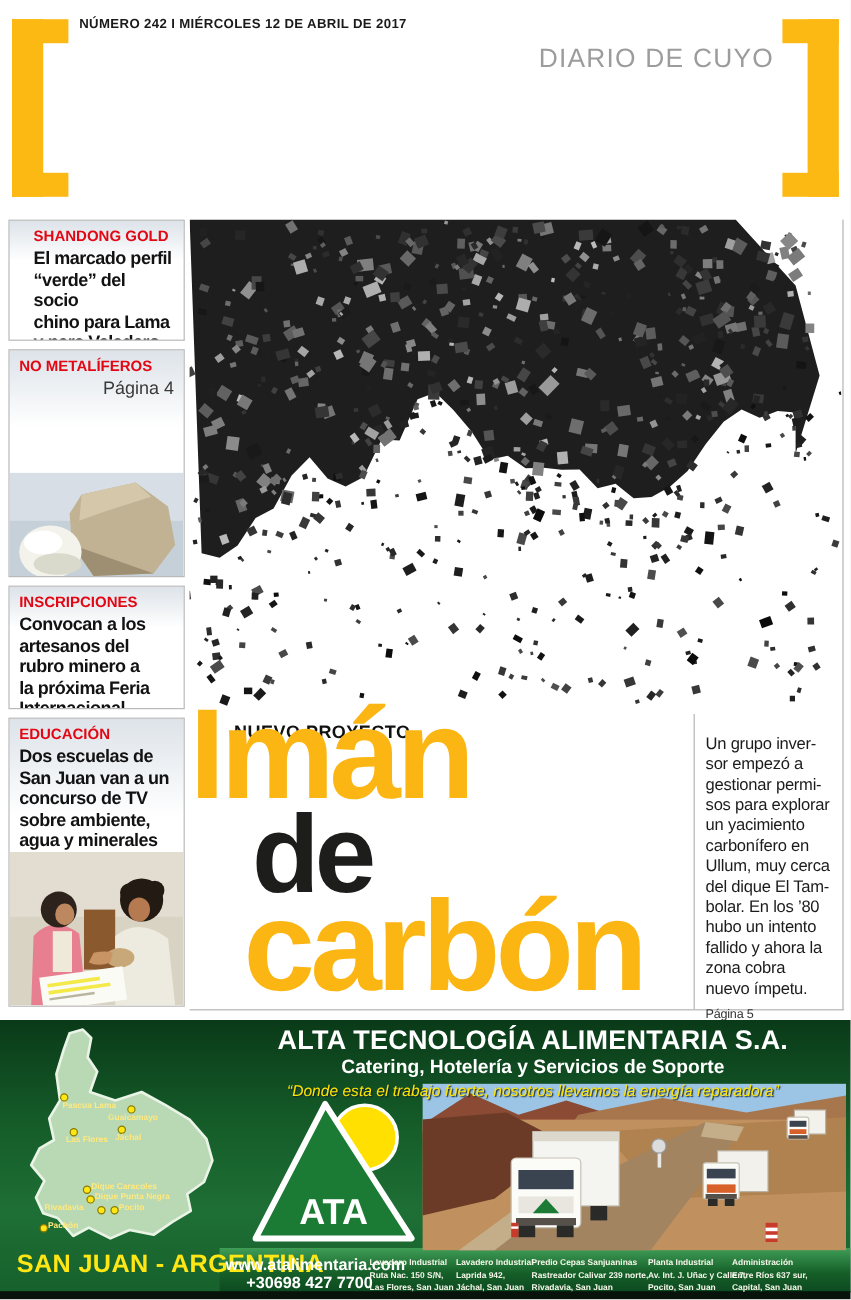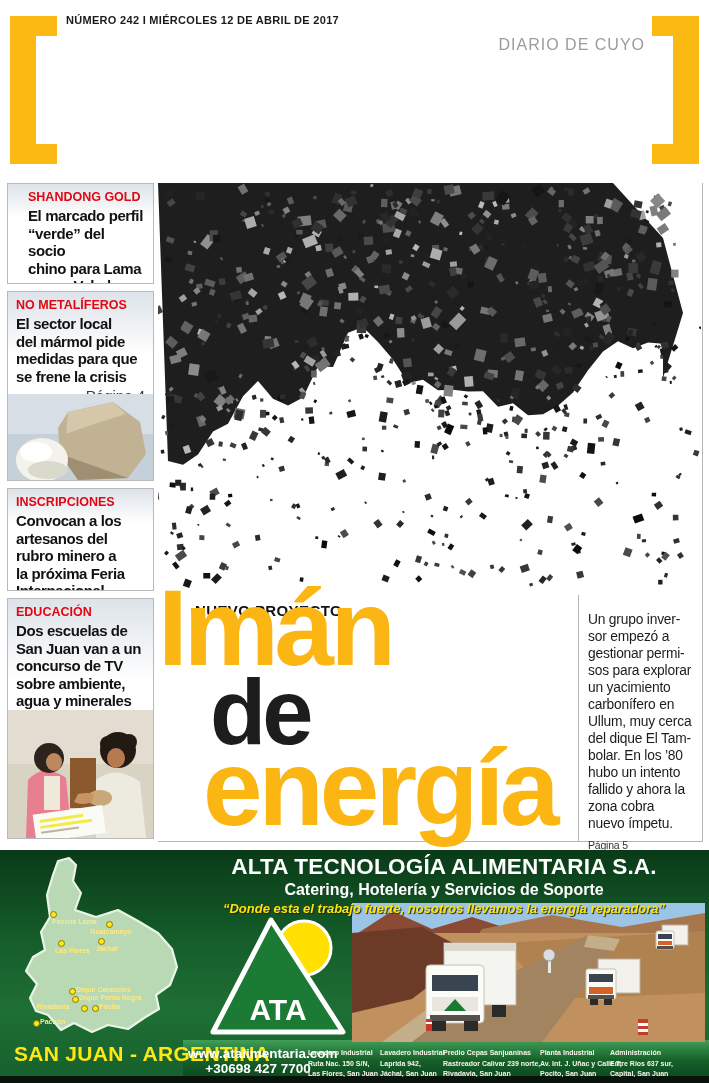--- a/index.html
+++ b/index.html
@@ -3,21 +3,21 @@
 <meta charset="utf-8">
 <style>
   html,body{margin:0;padding:0;background:#e8e8e8;}
   .page{position:relative;width:709px;height:1083px;background:#fff;overflow:hidden;
         font-family:"Liberation Sans",sans-serif;margin:0 auto;}
   
   .bracket{position:absolute;top:16px;width:47px;height:148px;box-sizing:border-box;}
   .bracket.l{left:10px;border-left:26px solid #fdb913;border-top:20px solid #fdb913;border-bottom:20px solid #fdb913;}
   .bracket.r{right:10px;border-right:26px solid #fdb913;border-top:20px solid #fdb913;border-bottom:20px solid #fdb913;}
   .issue-line{position:absolute;left:66px;top:14px;font-size:11px;font-weight:700;color:#1a1a1a;letter-spacing:.3px;}
-  .brand{position:absolute;right:64px;top:36px;font-size:16px;color:#9c9c9c;letter-spacing:1px;}
+  .brand{position:absolute;right:64px;top:36px;font-size:22px;color:#9c9c9c;letter-spacing:1px;}
   .logo{position:absolute;left:55px;top:34px;font-family:"Liberation Serif",serif;font-weight:700;
         font-size:118px;line-height:1;letter-spacing:-5px;}
   .logo .p1{color:#151515;}
   .logo .p2{color:#fdb913;}
   
   .story{position:absolute;left:7px;width:147px;box-sizing:border-box;border:1px solid #b9b9b9;
          background:linear-gradient(180deg,#dde3e9 0,#ffffff 34%);padding:6px 8px;overflow:hidden;}
   .kicker{font-size:12.5px;font-weight:700;color:#e30613;margin:0 0 3px 0;}
   .s-hl{font-size:15px;font-weight:700;color:#121212;line-height:17.5px;letter-spacing:-.4px;white-space:pre-line;}
   .s-pg{font-size:15px;color:#3a3a3a;text-align:right;margin-top:2px;}
@@ -36,21 +36,21 @@
   .col-rule{position:absolute;left:420px;top:412px;width:1px;height:246px;background:#b5b5b5;}
   .summary{position:absolute;left:430px;top:428px;width:110px;font-size:13.8px;line-height:17px;
            color:#1c1c1c;letter-spacing:-.2px;white-space:pre-line;}
   .m-pg{display:block;font-size:10.5px;color:#333;margin-top:5px;}
   
   .ad{position:absolute;left:0;top:850px;width:709px;height:227px;overflow:hidden;
       background:linear-gradient(180deg,#0a3a18 0,#155c29 38%,#1e6f35 70%,#17612c 100%);}
   .ad-head{position:absolute;left:185px;top:4px;width:518px;text-align:center;z-index:5;}
   .ad-title{font-size:22.5px;font-weight:800;color:#fff;letter-spacing:.2px;}
   .ad-sub{font-size:16px;font-weight:700;color:#fff;margin-top:1px;}
-  .ad-quote{font-size:13px;font-weight:700;font-style:italic;color:#ffe400;margin-top:2px;
+  .ad-quote{font-size:13px;font-weight:400;font-style:italic;color:#ffe400;margin-top:2px;
             text-shadow:1px 1px 1px #123;}
   .map-panel{position:absolute;left:6px;top:5px;width:178px;height:185px;}
   .town{position:absolute;z-index:4;}
   .town .dot{position:absolute;width:7px;height:7px;border-radius:50%;background:#ffe615;border:1px solid #8a7a00;box-sizing:border-box;}
   .town .lbl{position:absolute;font-size:7px;font-weight:700;color:#ffe97d;white-space:nowrap;}
   .region{position:absolute;left:14px;top:192px;font-size:21px;font-weight:800;color:#ffe615;letter-spacing:.3px;z-index:6;}
   .ata-logo{position:absolute;left:207px;top:62px;z-index:5;}
   .trucks{position:absolute;left:352px;top:53px;z-index:2;}
   .foot-band{position:absolute;left:183px;top:190px;width:526px;height:37px;
              background:linear-gradient(180deg,#3f9e57 0,#166029 55%,#0c4a1f 100%);}
@@ -73,24 +73,20 @@
     <div class="kicker">SHANDONG GOLD</div>
     <div class="s-hl">El marcado perfil
 “verde” del socio
 chino para Lama
 y para Veladero</div>
     <div class="s-pg">Página 2</div>
   </div>
 
   <div class="story" style="top:291px;height:190px;">
     <div class="kicker">NO METALÍFEROS</div>
-    <div class="s-hl">El sector local
-del mármol pide
-medidas para que
-se frene la crisis</div>
     <div class="s-pg">Página 4</div>
     <svg class="s-photo" width="145" height="86" viewBox="0 0 145 86">
       <rect width="145" height="86" fill="#c6d0d9"></rect>
       <rect width="145" height="40" fill="#d7dee5"></rect>
       <polygon points="60,18 105,8 132,28 138,60 120,84 70,86 52,60 50,34" fill="#c2b294"></polygon>
       <polygon points="60,18 105,8 118,20 80,32 58,40" fill="#d6c9ac" opacity=".9"></polygon>
       <polygon points="52,60 120,84 70,86" fill="#9f8f72"></polygon>
       <ellipse cx="34" cy="66" rx="26" ry="22" fill="#f3f3ec"></ellipse>
       <ellipse cx="28" cy="58" rx="16" ry="10" fill="#ffffff"></ellipse>
       <ellipse cx="40" cy="76" rx="20" ry="9" fill="#d9d9cc"></ellipse>
@@ -829,21 +825,21 @@
         <rect x="181.27745711803436" y="166.41289813728133" width="6.328546369448304" height="7.5598401408255045" fill="rgb(34,34,34)" transform="rotate(74 181.27745711803436 166.41289813728133)"></rect>
         <rect x="366.72194945812225" y="245.71724165522056" width="2.923587664961815" height="4.076056835349758" fill="rgb(53,53,53)" transform="rotate(2 366.72194945812225 245.71724165522056)"></rect>
         <rect x="187.2299071289599" y="345.92231403100016" width="6.920167088508606" height="6.348784205160951" fill="rgb(75,75,75)" transform="rotate(58 187.2299071289599 345.92231403100016)"></rect>
         <rect x="369.81743359565735" y="335.9085724304477" width="7.303728222846985" height="9.264235561134662" fill="rgb(32,32,32)" transform="rotate(46 369.81743359565735 335.9085724304477)"></rect>
         <rect x="244.9411461353302" y="327.63419655747737" width="2.2340346574783325" height="1.5625972813994964" fill="rgb(34,34,34)" transform="rotate(35 244.9411461353302 327.63419655747737)"></rect>
         <rect x="274.28626585006714" y="225.32291140654954" width="3.4319657534360886" height="2.126514747397438" fill="rgb(64,64,64)" transform="rotate(48 274.28626585006714 225.32291140654954)"></rect>
       </svg>
     <div class="m-kicker">NUEVO PROYECTO</div>
     <div class="hl y hl1">Imán</div>
     <div class="hl k hl2">de</div>
-    <div class="hl y hl3">energía</div>
+    <div class="hl y hl3">carbón</div>
     <div class="col-rule"></div>
     <div class="summary"><span>Un grupo inver-
 sor empezó a
 gestionar permi-
 sos para explorar
 un yacimiento
 carbonífero en
 Ullum, muy cerca
 del dique El Tam-
 bolar. En los ’80

